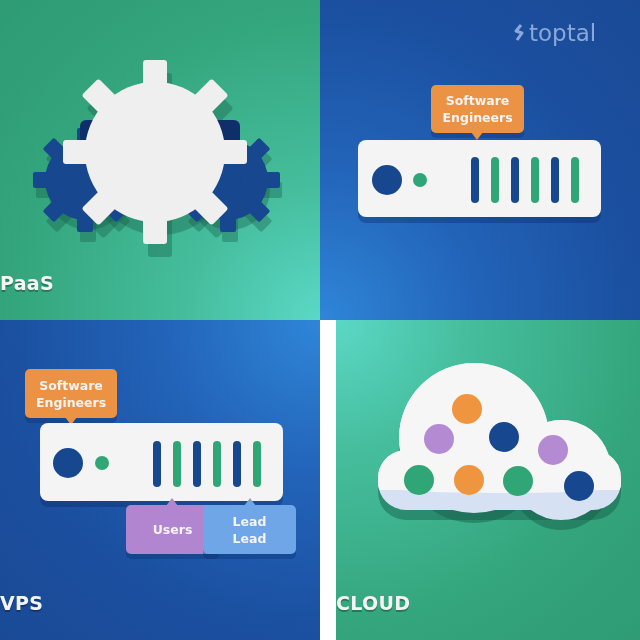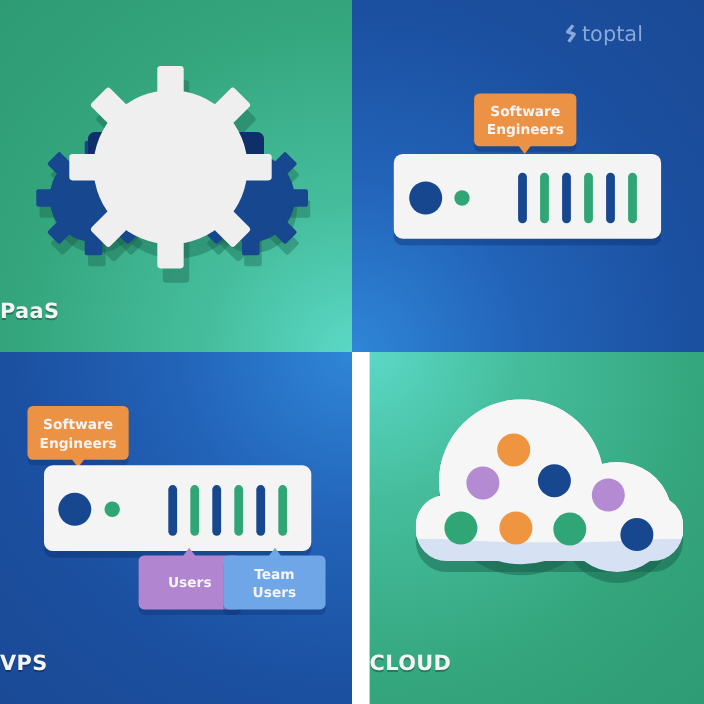--- a/index.html
+++ b/index.html
@@ -3,21 +3,21 @@
 <meta charset="utf-8">
 <style>
   html, body { margin: 0; padding: 0; }
   body { width: 640px; height: 640px; position: relative; overflow: hidden; font-family: "DejaVu Sans", sans-serif; }
   .quad { position: absolute; width: 320px; height: 320px; overflow: hidden; }
   .q-paas { left: 0; top: 0; background: radial-gradient(circle at 100% 100%, #5bd8c6 0%, #45bd9c 30%, #33a47b 70%, #2e9b74 100%); }
   .q-dedicated { left: 320px; top: 0; background: radial-gradient(circle at 0% 100%, #2f86d8 0%, #2263b8 35%, #1b4f9f 70%, #1a4a96 100%); }
   .q-vps { left: 0; top: 320px; background: radial-gradient(circle at 100% 0%, #2f86d8 0%, #2263b8 35%, #1b4f9f 70%, #1a4a96 100%); }
   .q-cloud { left: 320px; top: 320px; background: radial-gradient(circle at 0% 0%, #5bd8c6 0%, #45bd9c 30%, #33a47b 70%, #2e9b74 100%); margin-left: 16px; }
   .label { position: absolute; left: 0; width: 320px; text-align: left; top: 272px; color: #f4f4f4; font-weight: bold; font-size: 19px; letter-spacing: 0.3px; text-shadow: 0 2px 0 rgba(0,0,0,0.28); }
-  .logo { position: absolute; left: 193px; top: 20px; color: #8aa8d8; font-size: 19px; display: flex; align-items: center; gap: 2px; }
+  .logo { position: absolute; left: 193px; top: 20px; color: #8aa8d8; font-size: 23px; display: flex; align-items: center; gap: 2px; }
   .logo svg { width: 14px; height: 18px; }
   .server { position: absolute; background: #f4f4f4; border-radius: 8px; box-shadow: 0 6px 0 rgba(10,40,100,0.35); }
   .dot { position: absolute; border-radius: 50%; }
   .bar { position: absolute; width: 8px; border-radius: 4px; }
   .bubble { position: absolute; border-radius: 5px; color: #f4f4f4; font-weight: bold; font-size: 12.5px; line-height: 17px; display: flex; align-items: center; justify-content: center; text-align: center; box-shadow: 0 5px 0 rgba(10,40,100,0.3); }
   .tail { position: absolute; width: 0; height: 0; border-left: 6px solid transparent; border-right: 6px solid transparent; }
   .tail.down { bottom: -7px; border-top: 8px solid; }
   .tail.up { top: -7px; border-bottom: 8px solid; }
   .cloud { position: absolute; }
 </style>
@@ -97,21 +97,21 @@
     <div class="bar" style="left:153px;top:18px;height:46px;background:#17478f;"></div>
     <div class="bar" style="left:173px;top:18px;height:46px;background:#30a677;"></div>
     <div class="bar" style="left:193px;top:18px;height:46px;background:#17478f;"></div>
     <div class="bar" style="left:213px;top:18px;height:46px;background:#30a677;"></div>
   </div>
   <div class="bubble" style="left:80px;top:185px;width:93px;height:49px;background:#b185cf;margin-left:46px;">
     <span>Users</span>
     <div class="tail up" style="left:40px;border-bottom-color:#b185cf;"></div>
   </div>
   <div class="bubble" style="left:203px;top:185px;width:93px;height:49px;background:#6fa6e8;">
-    <span style="width:50px">Team Users</span>
+    <span style="width:50px">Lead Lead</span>
     <div class="tail up" style="left:41px;border-bottom-color:#6fa6e8;"></div>
   </div>
   <div class="label">VPS</div>
 </div>
 
 <div class="quad q-cloud">
   <svg class="cloud" width="320" height="320" style="left:0;top:0">
     <g fill="rgba(20,90,70,0.45)" transform="translate(0,10)">
       <rect x="42" y="130" width="243" height="60" rx="28"></rect>
       <circle cx="138" cy="118" r="75"></circle>

